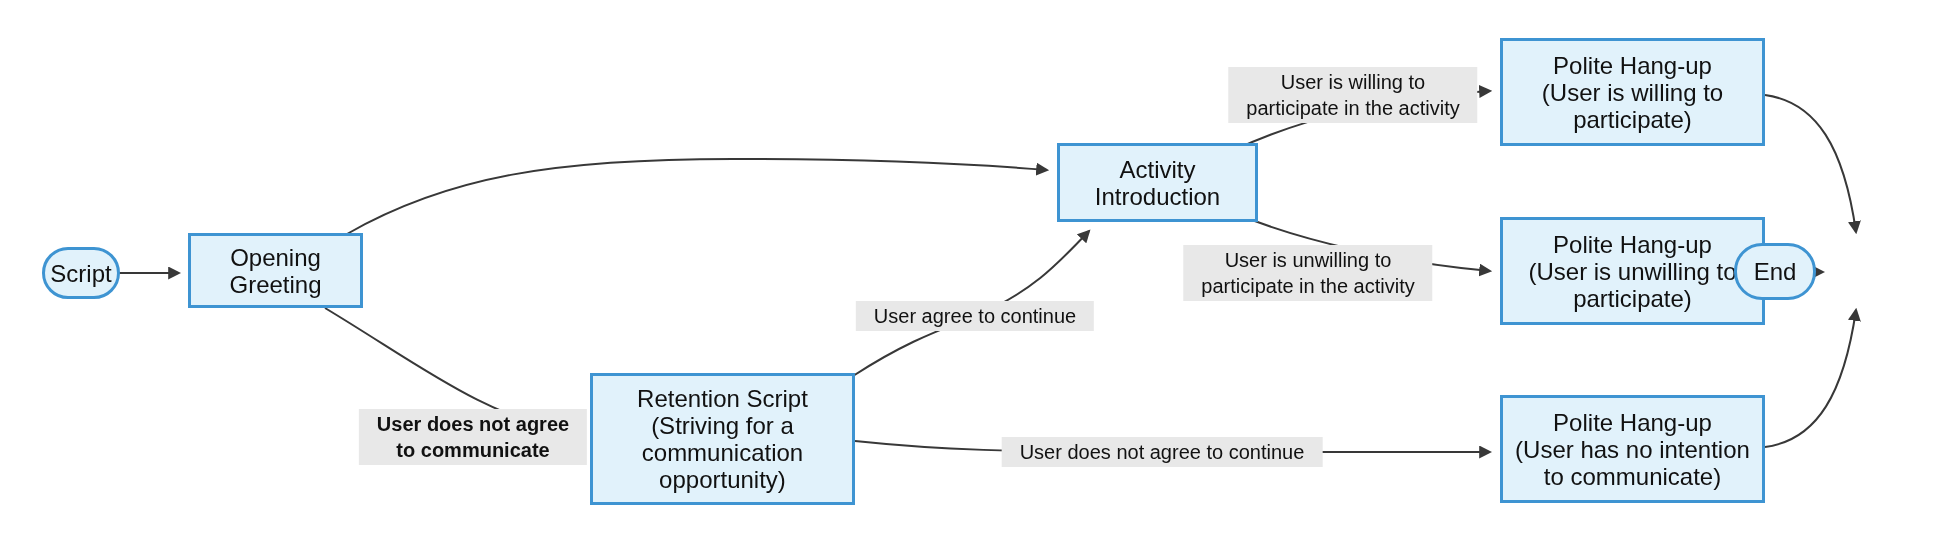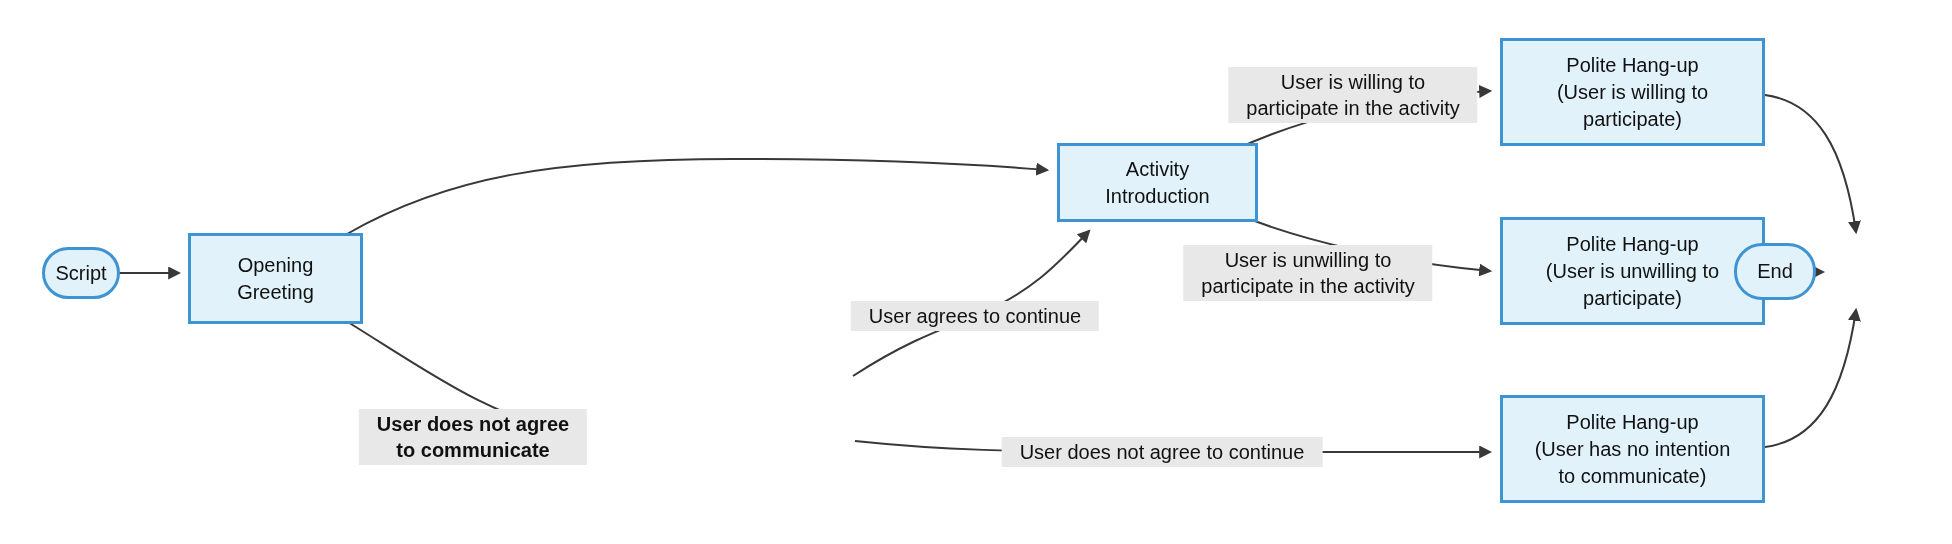--- a/index.html
+++ b/index.html
@@ -33,21 +33,21 @@
     z-index: 3;
     box-sizing: border-box;
     display: flex;
     align-items: center;
     justify-content: center;
     text-align: center;
     white-space: pre-line;
     background: var(--node-fill, #e1f2fb);
     border: 3px solid var(--node-border, #3e94d2);
     color: var(--text-color, #111);
-    font-size: 20px;
+    font-size: 24px;
     line-height: 27px;
   }
   .node.stadium { border-radius: 28px; }
   .edge-path { fill: none; stroke: var(--edge-color, #383838); stroke-width: 2; }
 </style>
 </head>
 <body>
 
 <div class="canvas">
 
@@ -64,30 +64,34 @@
     <path class="edge-path" marker-end="url(#arrow)" d="M855,441 C940,450 1010,452 1162,452 L1490,452"></path>
     <path class="edge-path" marker-end="url(#arrow)" d="M1232,151 C1300,119 1390,96 1490,91"></path>
     <path class="edge-path" marker-end="url(#arrow)" d="M1232,212 C1300,241 1400,263 1490,271"></path>
     <path class="edge-path" marker-end="url(#arrow)" d="M1765,95 C1817,102 1844,148 1856,232"></path>
     <path class="edge-path" marker-end="url(#arrow)" d="M1765,272 L1823,272"></path>
     <path class="edge-path" marker-end="url(#arrow)" d="M1765,447 C1818,440 1844,392 1856,310"></path>
   </svg>
 
   <div class="edge-label" style="left:473px; top:437px;font-weight:bold;">User does not agree
 to communicate</div>
-  <div class="edge-label" style="left:975px; top:316px;">User agrees to continue</div>
+  <div class="edge-label" style="left:975px; top:316px;">User agree to continue</div>
   <div class="edge-label" style="left:1162px; top:452px;">User does not agree to continue</div>
   <div class="edge-label" style="left:1353px; top:95px;">User is willing to
 participate in the activity</div>
   <div class="edge-label" style="left:1308px; top:273px;">User is unwilling to
 participate in the activity</div>
 
   <div class="node stadium" style="left:42px; top:247px; width:78px; height:52px;">Script</div>
-  <div class="node" style="left:188px; top:233px; width:175px; height:91px;">Opening
+  <div class="node" style="left:188px; top:233px; width:175px; height:75px;">Opening
 Greeting</div>
+  <div class="node" style="left:590px; top:373px; width:265px; height:132px;">Retention Script
+(Striving for a
+communication
+opportunity)</div>
   <div class="node" style="left:1057px; top:143px; width:201px; height:79px;">Activity
 Introduction</div>
   <div class="node" style="left:1500px; top:38px; width:265px; height:108px;">Polite Hang-up
 (User is willing to
 participate)</div>
   <div class="node" style="left:1500px; top:217px; width:265px; height:108px;">Polite Hang-up
 (User is unwilling to
 participate)</div>
   <div class="node" style="left:1500px; top:395px; width:265px; height:108px;">Polite Hang-up
 (User has no intention

